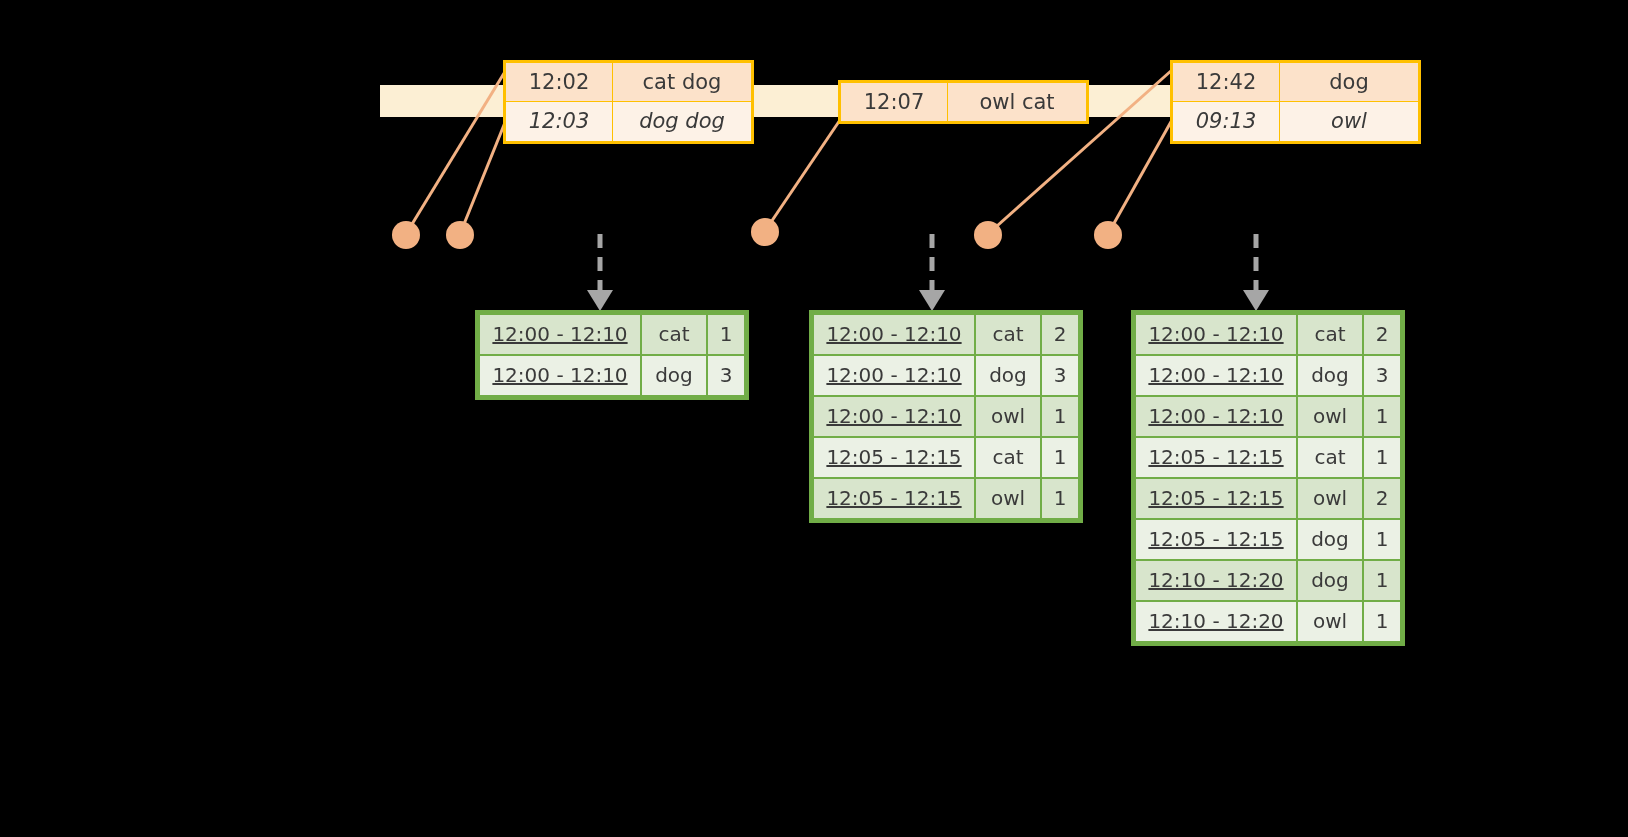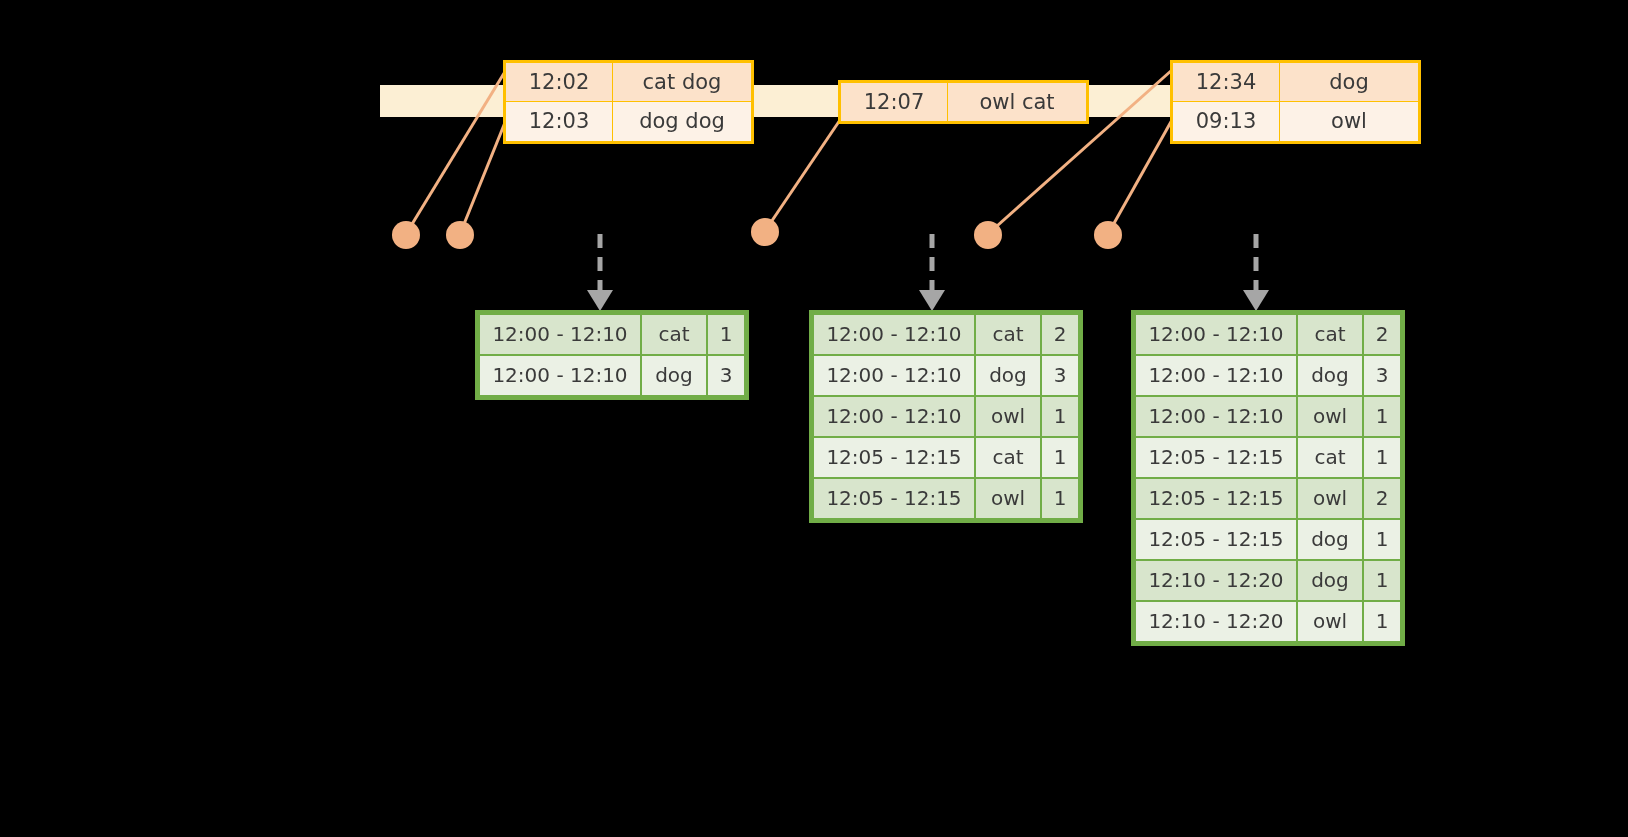--- a/index.html
+++ b/index.html
@@ -41,21 +41,21 @@
     z-index: 5;
   }
   .evt-table td {
     border: 1.5px solid #FFC000;
     padding: 4px 10px;
     text-align: center;
     white-space: nowrap;
     line-height: 1.45;
   }
   .evt-table tr.shade td { background: #FCE2CA; }
-  .evt-table tr.light td { background: #FDF2E7; }
+  .evt-table tr.light td { background: #FDF2E7; font-style: italic; }
   .evt-table td.time { width: 86px; }
   .evt-table td.words { width: 118px; }
 
   
   .res-table {
     position: absolute;
     border-collapse: separate;
     border-spacing: 2px;
     border: 3px solid #71AD47;
     background: #71AD47;
@@ -64,21 +64,21 @@
     z-index: 5;
   }
   .res-table td {
     padding: 6px 10px;
     text-align: center;
     white-space: nowrap;
     line-height: 1.35;
   }
   .res-table tr.dark td { background: #D8E5CC; }
   .res-table tr.pale td { background: #EBF1E5; }
-  .res-table td.win   { min-width: 140px; }
+  .res-table td.win   { min-width: 140px; text-decoration: underline; }
   .res-table td.word  { min-width: 44px; text-align: center; }
   .res-table td.count { min-width: 16px; }
 </style>
 </head>
 <body>
 
 <div id="stage">
 
   <svg class="layer" viewBox="0 0 1628 837" xmlns="http://www.w3.org/2000/svg">
 
@@ -132,21 +132,21 @@
       <tr class="shade">
         <td class="time">12:07</td>
         <td class="words">owl cat</td>
       </tr>
     </tbody>
   </table>
 
   <table class="evt-table" style="left:1170px; top:60px;">
     <tbody>
       <tr class="shade">
-        <td class="time">12:34</td>
+        <td class="time">12:42</td>
         <td class="words">dog</td>
       </tr>
       <tr class="light">
         <td class="time">09:13</td>
         <td class="words">owl</td>
       </tr>
     </tbody>
   </table>
 
   <table class="res-table" style="left:475px; top:310px;">

